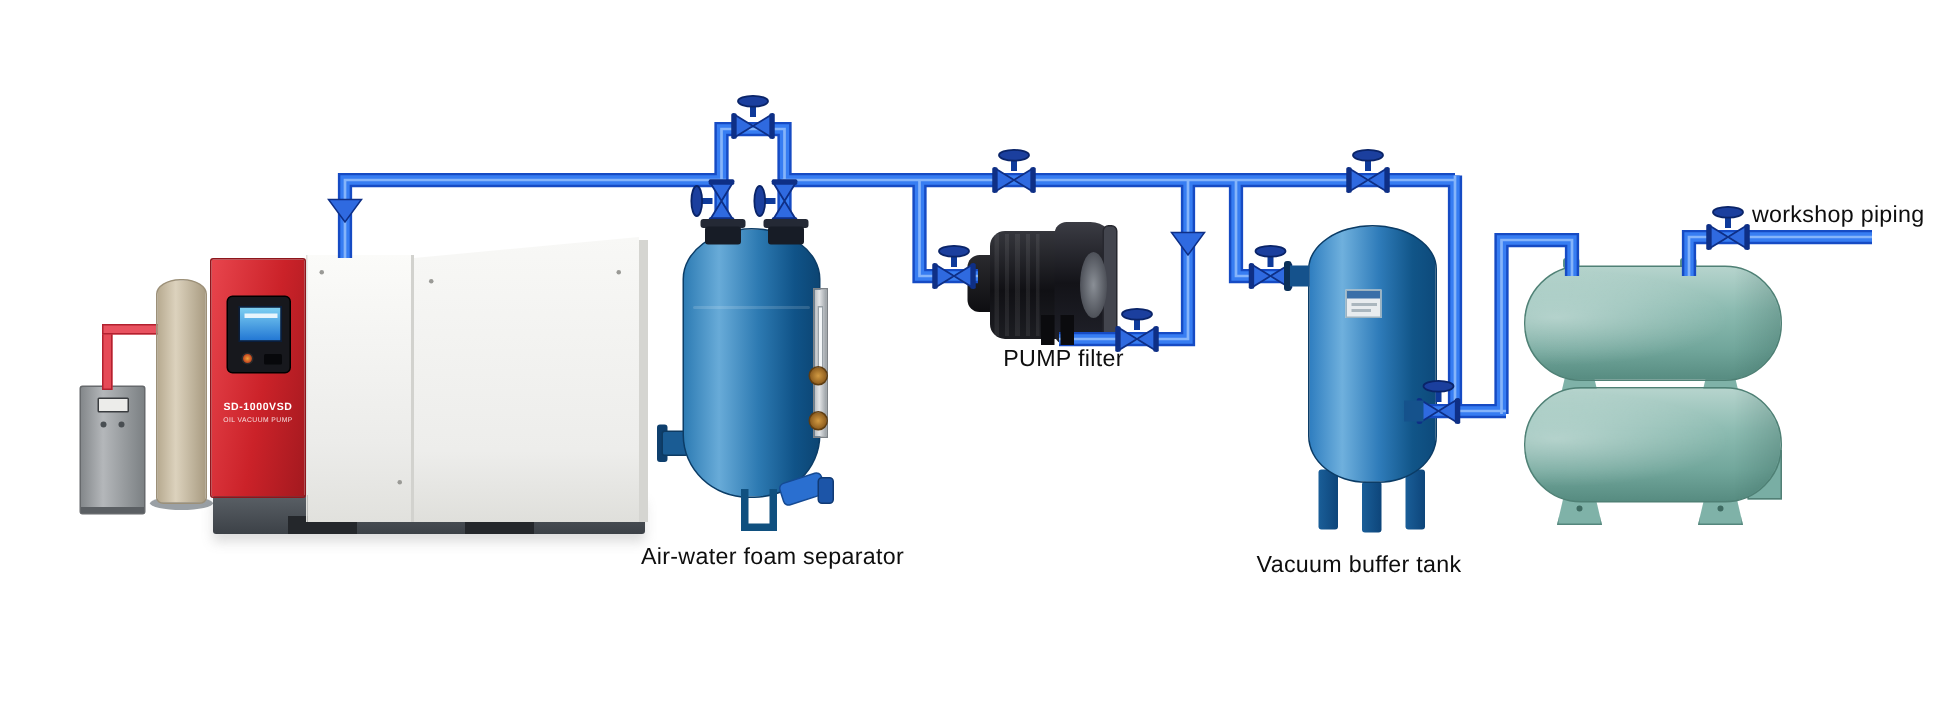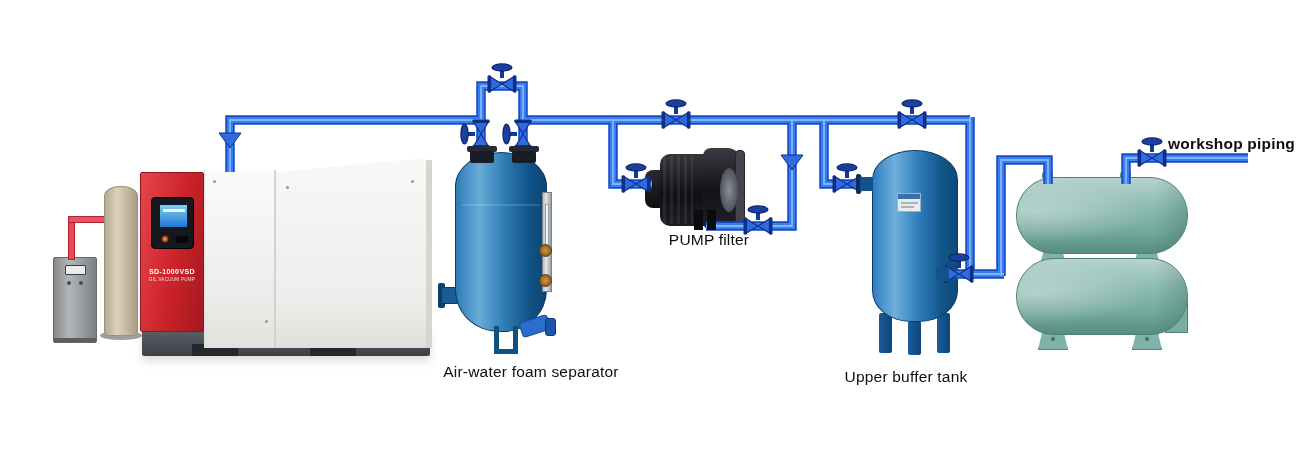--- a/index.html
+++ b/index.html
@@ -5,21 +5,21 @@
   html,body{margin:0;padding:0;background:#fff;}
   #canvas{
     position:relative;width:1300px;height:472px;background:#ffffff;overflow:hidden;
     font-family:"Liberation Sans", sans-serif;
   }
   #canvas *{position:absolute;box-sizing:border-box;}
   .label{
     position:absolute;font-size:15.5px;color:#0e0e0e;white-space:nowrap;
     transform:translateX(-50%);z-index:8;letter-spacing:.2px;
   }
-  .label.left-align{transform:none;font-weight:bold;}
+  .label.left-align{transform:none;}
   svg.pipes{left:0;top:0;z-index:6;pointer-events:none;}
   .pipe-outline{fill:none;stroke:#164bc4;stroke-width:9.5;}
   .pipe-core{fill:none;stroke:#377df2;stroke-width:6.2;}
   .pipe-hi{fill:none;stroke:#85b4fa;stroke-width:1.8;}
 
   
   .cabinet{left:53px;top:257px;width:44px;height:86px;z-index:2;
     background:linear-gradient(90deg,#84888b,#b4b7ba 35%,#7c8184);
     border:1px solid #66696c;border-radius:2px;}
   .cabinet .scr{left:11px;top:7px;width:21px;height:10px;background:#ececea;border:1px solid #3a3d40;border-radius:1px;}
@@ -288,18 +288,18 @@
       <rect x="856" y="174" width="5" height="20" rx="2" fill="#0b3058"></rect>
       <rect x="860" y="177" width="13" height="14" fill="#15528c"></rect>
       <rect x="936" y="267" width="13" height="14" fill="#15528c"></rect>
     </g>
     <g>
       <rect x="694" y="210" width="9" height="20" fill="#0b0b0e"></rect>
       <rect x="707" y="210" width="9" height="20" fill="#0b0b0e"></rect>
     </g>
   </svg>
 
-  <span class="label" style="left:531px;top:363px">Air-water foam separator</span>
+  <span class="label" style="left:515px;top:363px">Air-water foam separator</span>
   <span class="label" style="left:709px;top:231px">PUMP filter</span>
-  <span class="label" style="left:906px;top:368px">Upper buffer tank</span>
+  <span class="label" style="left:906px;top:368px">Vacuum buffer tank</span>
   <span class="label left-align" style="left:1168px;top:135px">workshop piping</span>
 
 </div>
 
 </body></html>

